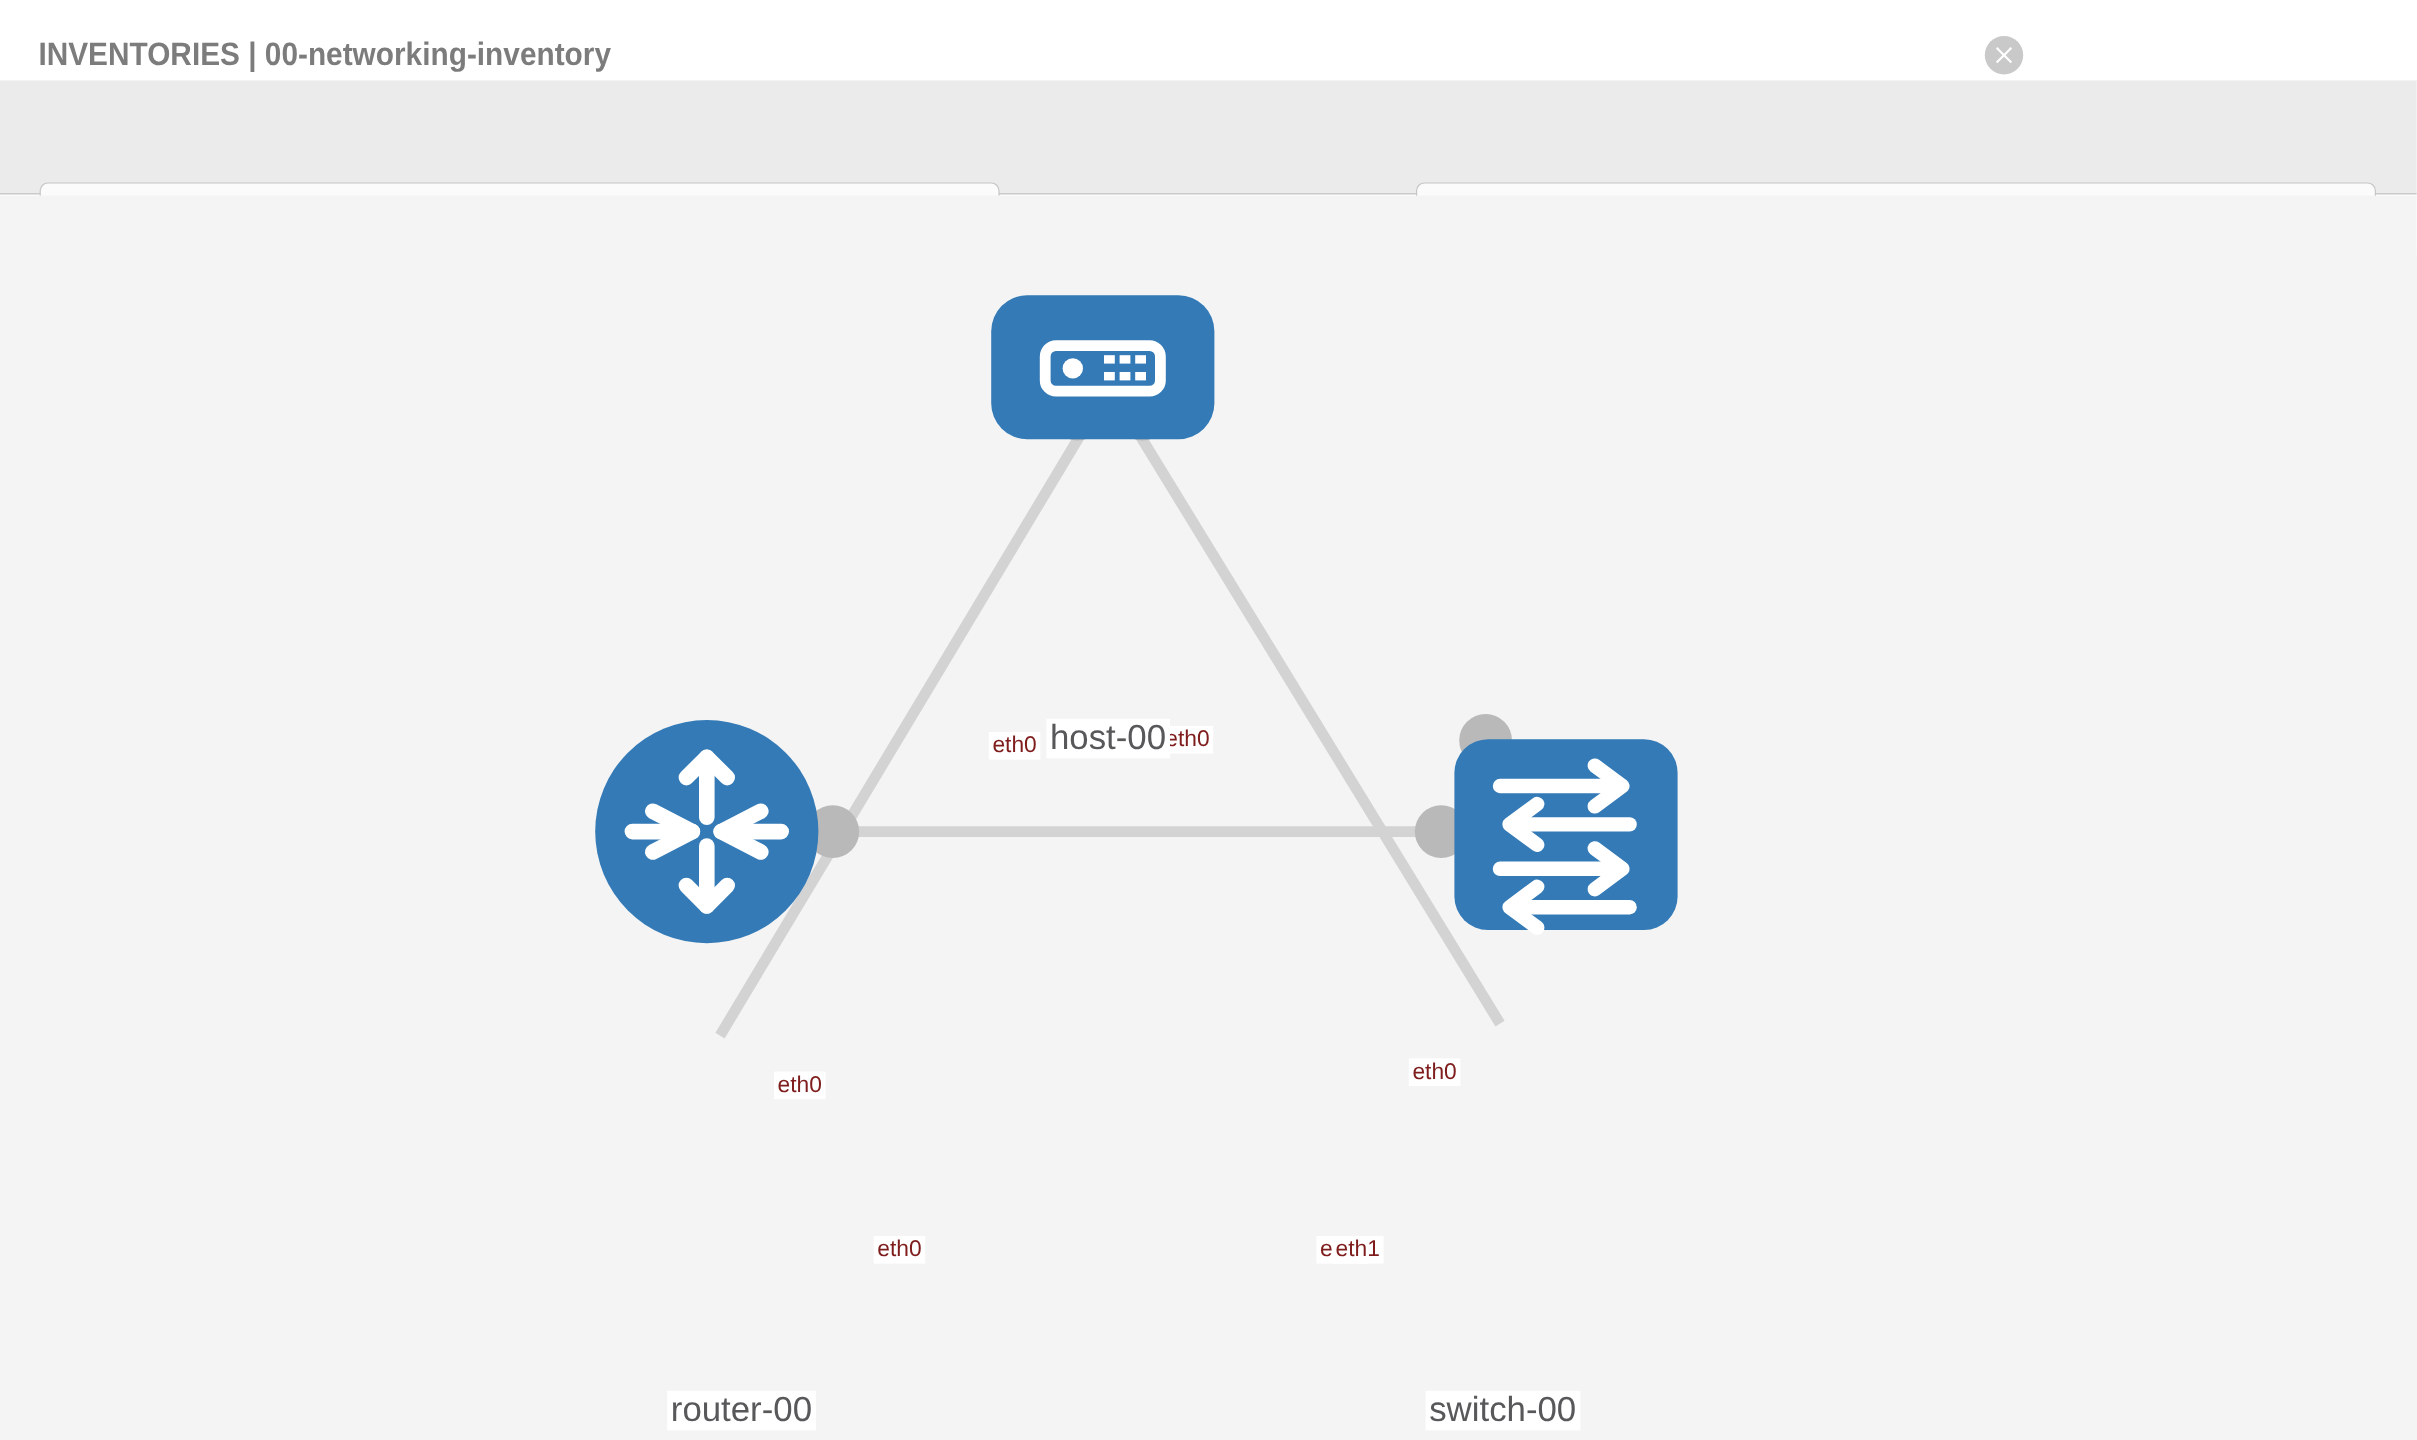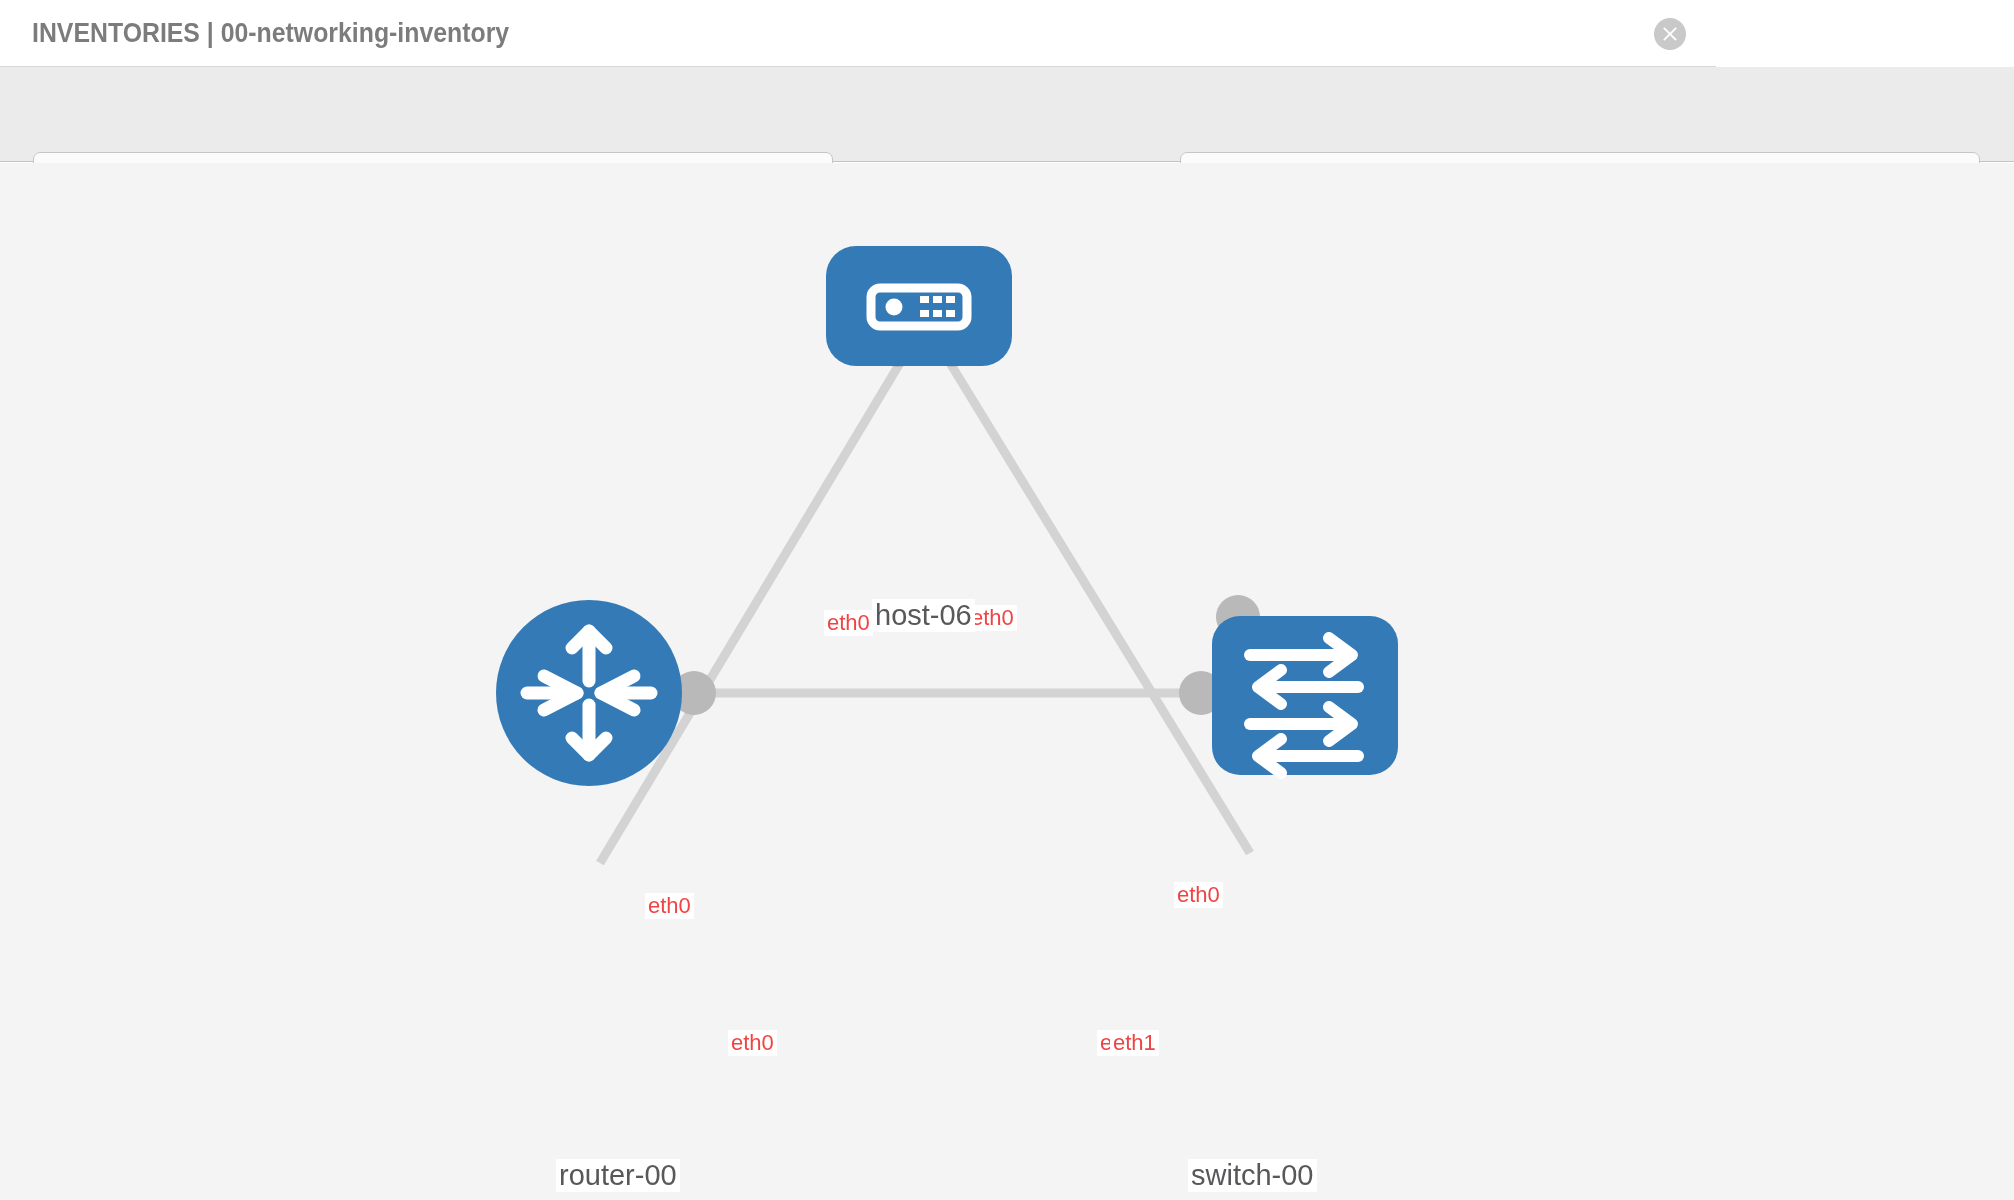--- a/index.html
+++ b/index.html
@@ -13,21 +13,21 @@
 
   #app {
     position: relative;
     width: 2014px; height: 1200px;
     background: #ffffff;
   }
 
   
   .header {
     position: absolute;
-    top: 0; left: 0;
+    top: 12px; left: 0;
     width: 1716px; height: 67px;
     background: #ffffff;
     border-bottom: 1px solid #d8d8d8;
   }
   .header-title {
     position: absolute;
     left: 32px; top: 0;
     height: 67px;
     line-height: 67px;
     font-size: 27px;
@@ -137,22 +137,22 @@
     background: #ffffff;
     color: #58585a;
     font-size: 29px;
     line-height: 1.0;
     padding: 2px 3px;
     white-space: nowrap;
   }
   .iface-label {
     position: absolute;
     background: #ffffff;
-    color: #ef4444;
-    font-size: 22px;
+    color: #7f1d1d;
+    font-size: 19px;
     line-height: 1.0;
     padding: 2px 3px;
     white-space: nowrap;
   }
 </style>
 </head>
 <body>
 
 <div id="app">
 
@@ -253,18 +253,18 @@
     </svg>
 
     <div class="iface-label" style="left:824px; top:447px;">eth0</div>
     <div class="iface-label" style="left:968px; top:442px;">eth0</div>
     <div class="iface-label" style="left:645px; top:730px;">eth0</div>
     <div class="iface-label" style="left:1174px; top:719px;">eth0</div>
     <div class="iface-label" style="left:728px; top:867px;">eth0</div>
     <div class="iface-label" style="left:1097px; top:867px;">eth0</div>
     <div class="iface-label" style="left:1110px; top:867px;">eth1</div>
 
-    <div class="node-label" style="left:872px; top:436px;">host-06</div>
+    <div class="node-label" style="left:872px; top:436px;">host-00</div>
     <div class="node-label" style="left:556px; top:996px;">router-00</div>
     <div class="node-label" style="left:1188px; top:996px;">switch-00</div>
 
   </div>
 </div>
 
 </body></html>

